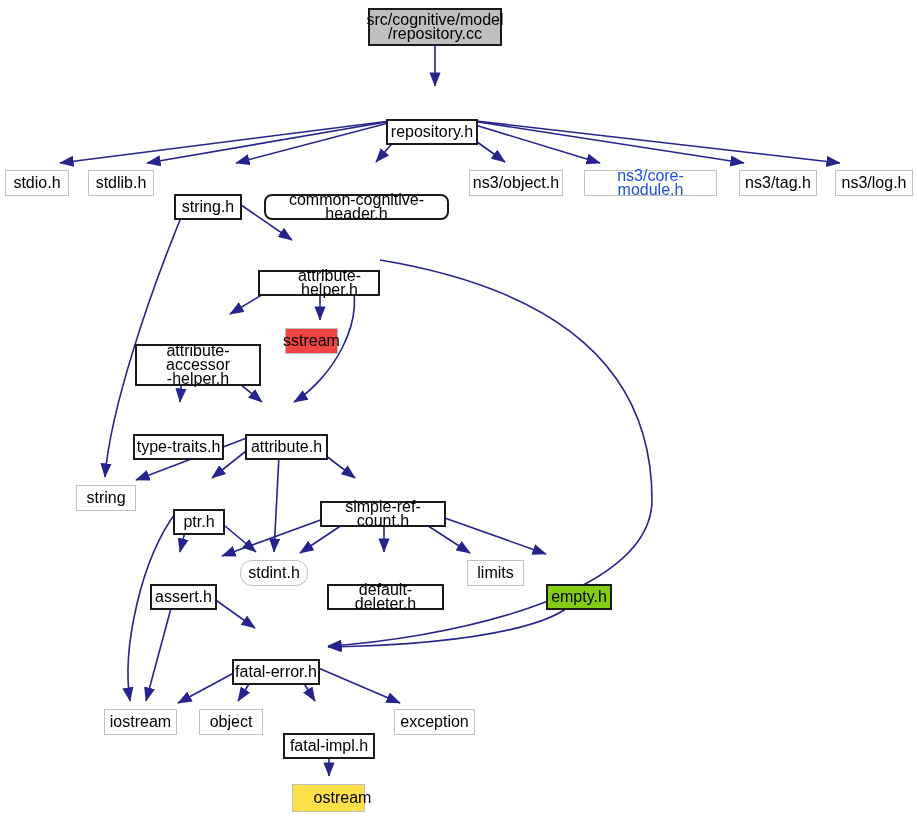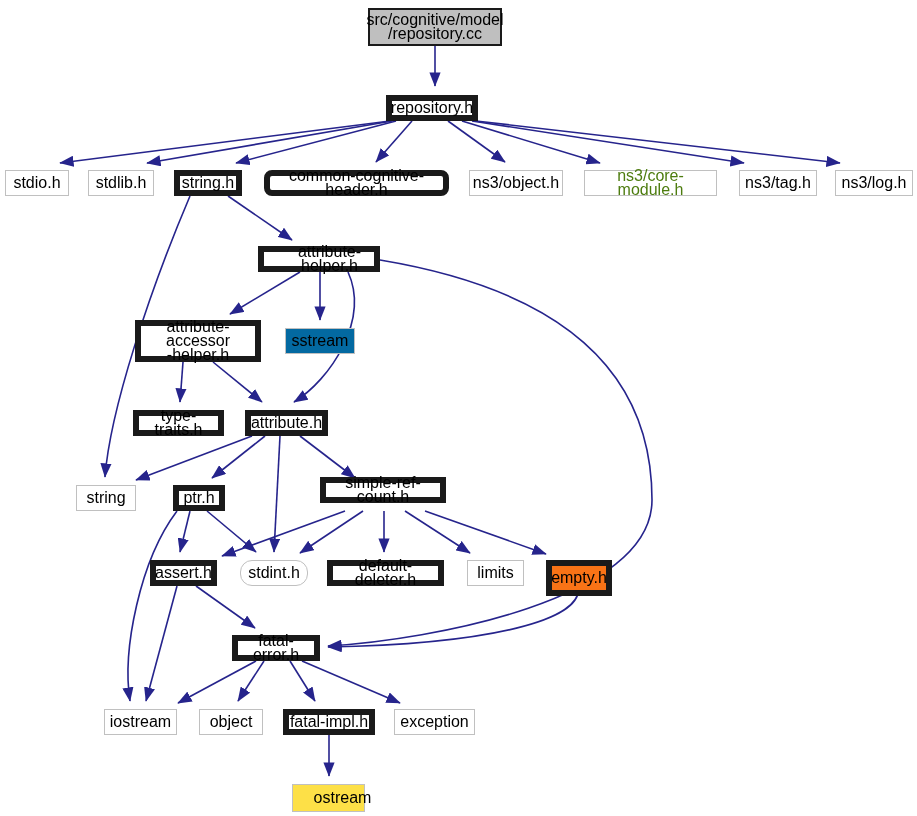--- a/index.html
+++ b/index.html
@@ -36,21 +36,22 @@
     line-height: 14px;
     white-space: pre-line;
     z-index: 5;
   }
   
   .node.sys {
     border: 1px solid #c0c0c0;
   }
   
   .node.local {
-    border: 6px solid #a3a3a3;
+    border: 2px solid #a3a3a3;
+    margin-top: 24px;
   }
   
   .node.root {
     border: 2px solid #1a1a1a;
     background: #bfbfbf;
   }
 </style>
 </head>
 <body>
 
@@ -103,37 +104,37 @@
   </svg>
   <div id="node-layer">
       <div class="node root" style="left: 368px; top: 8px; width: 134px; height: 38px; border-color: rgb(26, 26, 26); background: rgb(191, 191, 191); color: rgb(0, 0, 0);">src/cognitive/model
 /repository.cc</div>
       <div class="node local" style="left: 386px; top: 95px; width: 92px; height: 26px; border-color: rgb(26, 26, 26); background: rgb(255, 255, 255); color: rgb(0, 0, 0);">repository.h</div>
       <div class="node sys" style="left: 5px; top: 170px; width: 64px; height: 26px; border-color: rgb(192, 192, 192); background: rgb(255, 255, 255); color: rgb(0, 0, 0);">stdio.h</div>
       <div class="node sys" style="left: 88px; top: 170px; width: 66px; height: 26px; border-color: rgb(192, 192, 192); background: rgb(255, 255, 255); color: rgb(0, 0, 0);">stdlib.h</div>
       <div class="node local" style="left: 174px; top: 170px; width: 68px; height: 26px; border-color: rgb(26, 26, 26); background: rgb(255, 255, 255); color: rgb(0, 0, 0);">string.h</div>
       <div class="node local" style="left: 264px; top: 170px; width: 185px; height: 26px; border-color: rgb(26, 26, 26); background: rgb(255, 255, 255); color: rgb(0, 0, 0); border-radius: 8px;">common-cognitive-header.h</div>
       <div class="node sys" style="left: 469px; top: 170px; width: 94px; height: 26px; border-color: rgb(192, 192, 192); background: rgb(255, 255, 255); color: rgb(0, 0, 0);">ns3/object.h</div>
-      <div class="node sys" style="left: 584px; top: 170px; width: 133px; height: 26px; border-color: rgb(192, 192, 192); background: rgb(255, 255, 255); color: #4d7c0f;">ns3/core-module.h</div>
+      <div class="node sys" style="left: 584px; top: 170px; width: 133px; height: 26px; border-color: rgb(192, 192, 192); background: rgb(255, 255, 255); color: #1d4ed8;">ns3/core-module.h</div>
       <div class="node sys" style="left: 739px; top: 170px; width: 78px; height: 26px; border-color: rgb(192, 192, 192); background: rgb(255, 255, 255); color: rgb(0, 0, 0);">ns3/tag.h</div>
       <div class="node sys" style="left: 835px; top: 170px; width: 78px; height: 26px; border-color: rgb(192, 192, 192); background: rgb(255, 255, 255); color: rgb(0, 0, 0);">ns3/log.h</div>
       <div class="node local" style="left: 258px; top: 246px; width: 122px; height: 26px; border-color: rgb(26, 26, 26); background: rgb(255, 255, 255); color: rgb(0, 0, 0); padding-left: 21px;">attribute-helper.h</div>
       <div class="node local" style="left: 135px; top: 320px; width: 126px; height: 42px; border-color: rgb(26, 26, 26); background: rgb(255, 255, 255); color: rgb(0, 0, 0);">attribute-accessor
 -helper.h</div>
-      <div class="node sys" style="left: 285px; top: 328px; width: 70px; height: 26px; border-color: rgb(192, 192, 192); background: #0369a1; color: rgb(0, 0, 0);">sstream</div>
+      <div class="node sys" style="left: 285px; top: 328px; width: 53px; height: 26px; border-color: rgb(192, 192, 192); background: #ef4444; color: rgb(0, 0, 0);">sstream</div>
       <div class="node local" style="left: 133px; top: 410px; width: 91px; height: 26px; border-color: rgb(26, 26, 26); background: rgb(255, 255, 255); color: rgb(0, 0, 0);">type-traits.h</div>
       <div class="node local" style="left: 245px; top: 410px; width: 83px; height: 26px; border-color: rgb(26, 26, 26); background: rgb(255, 255, 255); color: rgb(0, 0, 0);">attribute.h</div>
       <div class="node sys" style="left: 76px; top: 485px; width: 60px; height: 26px; border-color: rgb(192, 192, 192); background: rgb(255, 255, 255); color: rgb(0, 0, 0);">string</div>
       <div class="node local" style="left: 173px; top: 485px; width: 52px; height: 26px; border-color: rgb(26, 26, 26); background: rgb(255, 255, 255); color: rgb(0, 0, 0);">ptr.h</div>
       <div class="node local" style="left: 320px; top: 477px; width: 126px; height: 26px; border-color: rgb(26, 26, 26); background: rgb(255, 255, 255); color: rgb(0, 0, 0);">simple-ref-count.h</div>
       <div class="node local" style="left: 150px; top: 560px; width: 67px; height: 26px; border-color: rgb(26, 26, 26); background: rgb(255, 255, 255); color: rgb(0, 0, 0);">assert.h</div>
       <div class="node sys" style="left: 240px; top: 560px; width: 68px; height: 26px; border-color: rgb(192, 192, 192); background: rgb(255, 255, 255); color: rgb(0, 0, 0); border-radius: 12px;">stdint.h</div>
       <div class="node local" style="left: 327px; top: 560px; width: 117px; height: 26px; border-color: rgb(26, 26, 26); background: rgb(255, 255, 255); color: rgb(0, 0, 0);">default-deleter.h</div>
       <div class="node sys" style="left: 467px; top: 560px; width: 57px; height: 26px; border-color: rgb(192, 192, 192); background: rgb(255, 255, 255); color: rgb(0, 0, 0);">limits</div>
-      <div class="node local" style="left: 546px; top: 560px; width: 66px; height: 36px; border-color: rgb(26, 26, 26); background: #f97316; color: rgb(0, 0, 0);">empty.h</div>
+      <div class="node local" style="left: 546px; top: 560px; width: 66px; height: 26px; border-color: rgb(26, 26, 26); background: #84cc16; color: rgb(0, 0, 0);">empty.h</div>
       <div class="node local" style="left: 232px; top: 635px; width: 88px; height: 26px; border-color: rgb(26, 26, 26); background: rgb(255, 255, 255); color: rgb(0, 0, 0);">fatal-error.h</div>
       <div class="node sys" style="left: 104px; top: 709px; width: 73px; height: 26px; border-color: rgb(192, 192, 192); background: rgb(255, 255, 255); color: rgb(0, 0, 0);">iostream</div>
       <div class="node sys" style="left: 199px; top: 709px; width: 64px; height: 26px; border-color: rgb(192, 192, 192); background: rgb(255, 255, 255); color: rgb(0, 0, 0);">object</div>
       <div class="node local" style="left: 283px; top: 709px; width: 92px; height: 26px; border-color: rgb(26, 26, 26); background: rgb(255, 255, 255); color: rgb(0, 0, 0);">fatal-impl.h</div>
       <div class="node sys" style="left: 394px; top: 709px; width: 81px; height: 26px; border-color: rgb(192, 192, 192); background: rgb(255, 255, 255); color: rgb(0, 0, 0);">exception</div>
       <div class="node sys" style="left: 292px; top: 784px; width: 73px; height: 28px; border-color: rgb(192, 192, 192); background: #fde047; color: rgb(0, 0, 0); padding-left: 28px;">ostream</div>
     </div>
 </div>
 
 </body></html>

